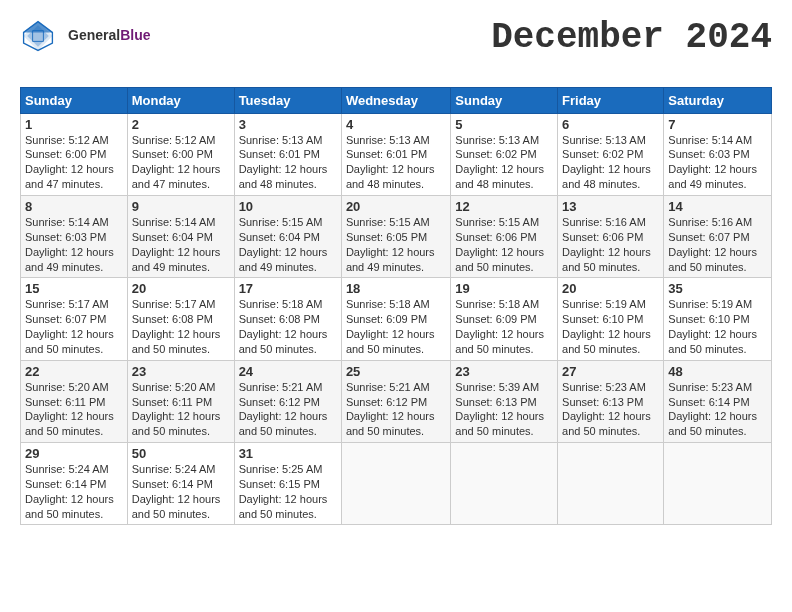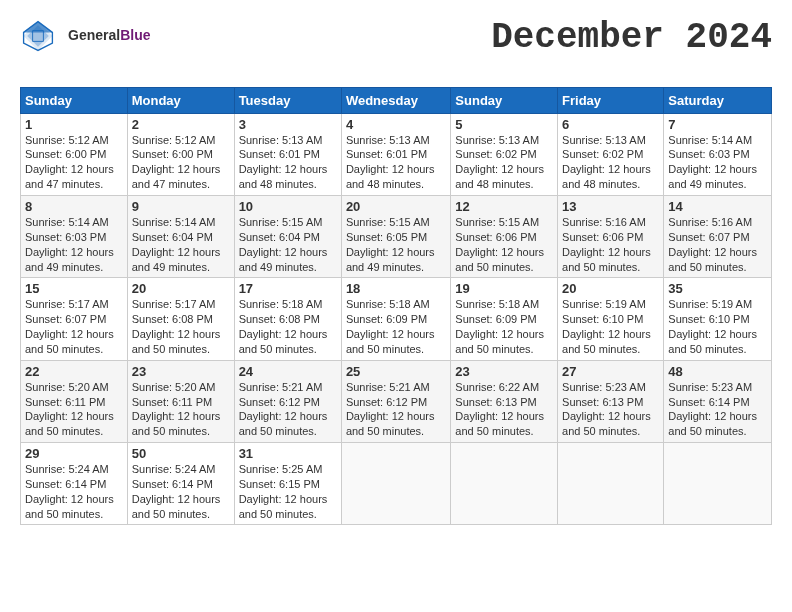--- a/index.html
+++ b/index.html
@@ -308,21 +308,21 @@
           </td>
           <td>
             <span class="day-num">25</span>
             <div class="day-info" style="white-space: pre-line;">Sunrise: 5:21 AM
 Sunset: 6:12 PM
 Daylight: 12 hours
 and 50 minutes.</div>
           </td>
           <td>
             <span class="day-num">23</span>
-            <div class="day-info" style="white-space: pre-line;">Sunrise: 6:22 AM
+            <div class="day-info" style="white-space: pre-line;">Sunrise: 5:39 AM
 Sunset: 6:13 PM
 Daylight: 12 hours
 and 50 minutes.</div>
           </td>
           <td>
             <span class="day-num">27</span>
             <div class="day-info" style="white-space: pre-line;">Sunrise: 5:23 AM
 Sunset: 6:13 PM
 Daylight: 12 hours
 and 50 minutes.</div>

